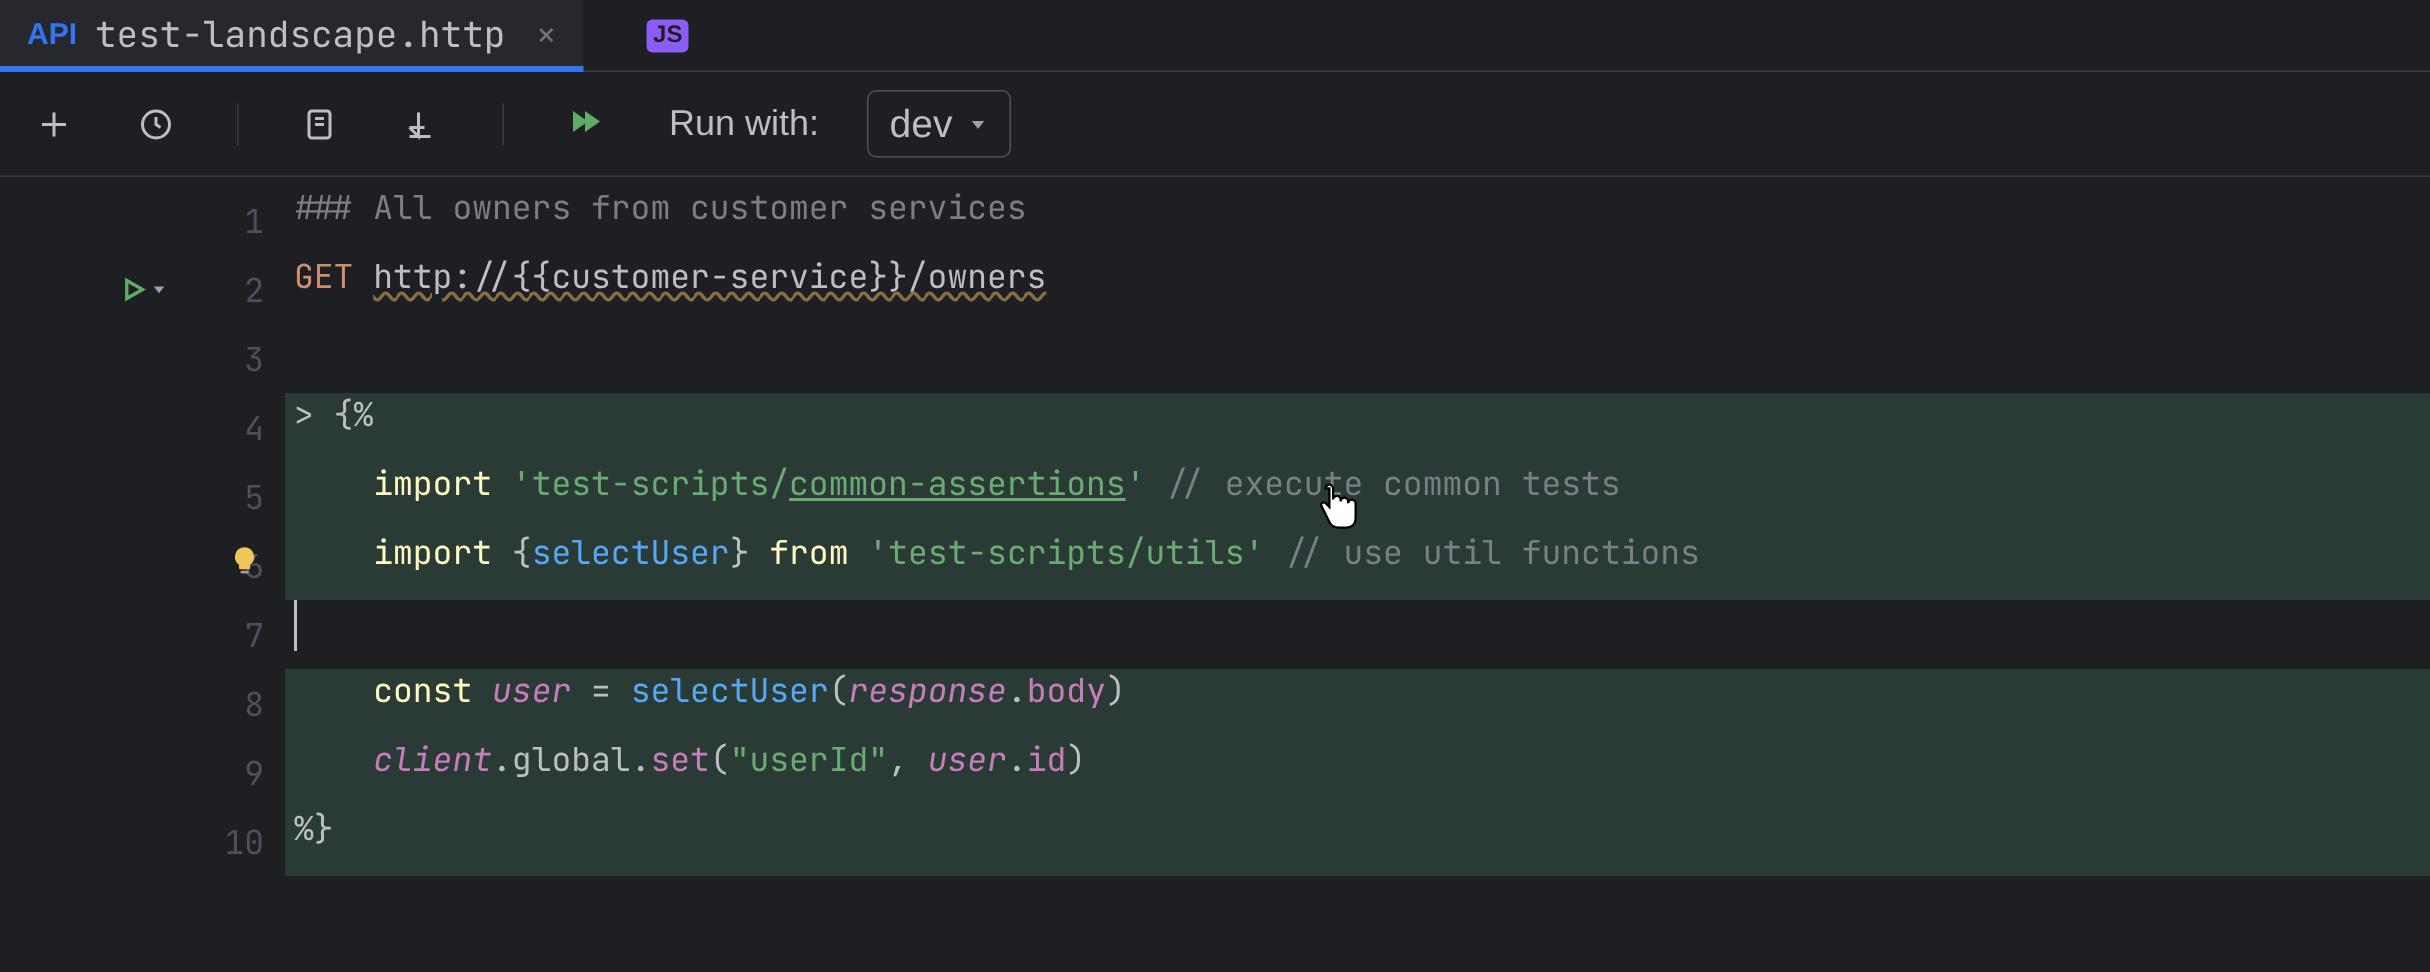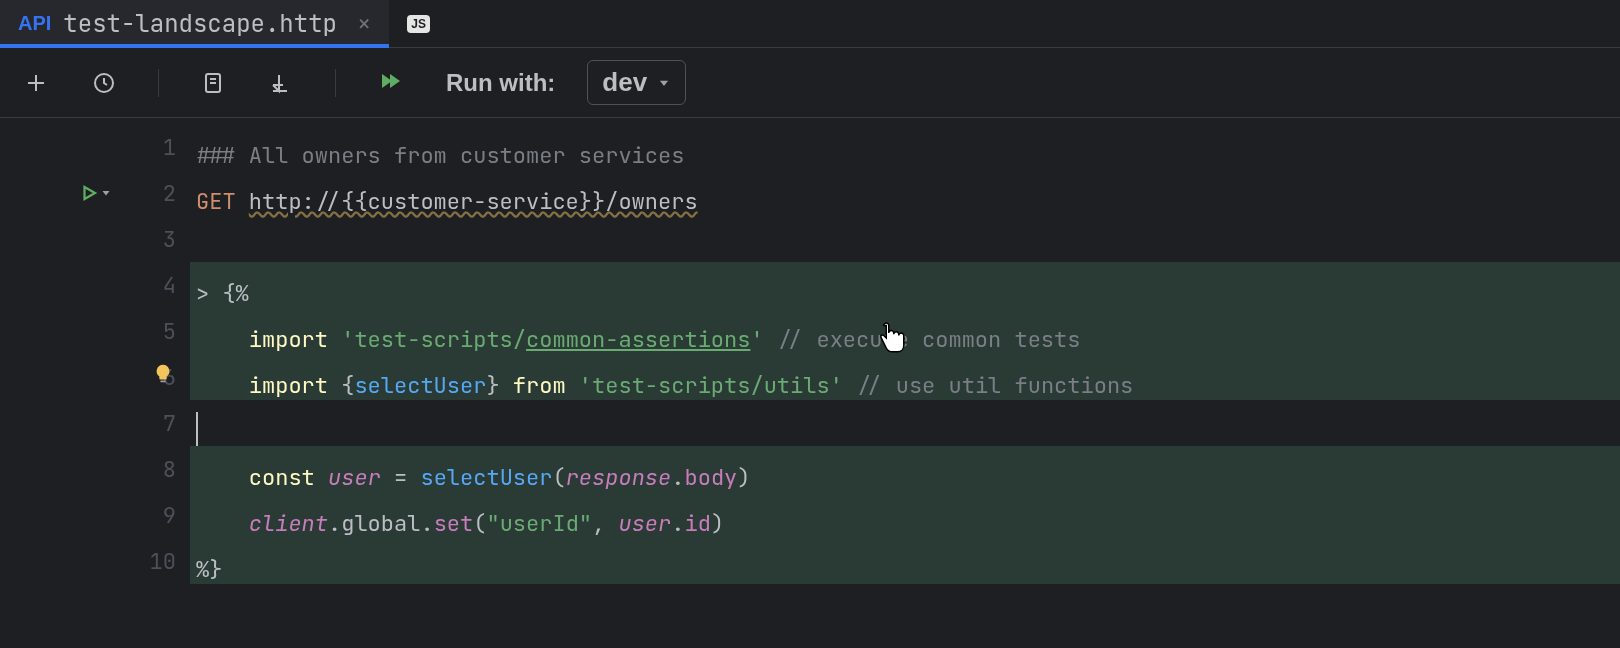--- a/index.html
+++ b/index.html
@@ -39,43 +39,43 @@
     height: 4px;
     background: #3574f0;
   }
   .tab-icon-api {
     color: #3574f0;
     font-weight: 700;
     font-size: 20px;
     font-family: sans-serif;
   }
   .tab-icon-js {
-    background: #e5e5e5;
+    background: #8b5cf6;
     color: #1e1f22;
     font-weight: 700;
-    font-size: 12px;
+    font-size: 16px;
     padding: 2px 4px;
     border-radius: 4px;
     font-family: sans-serif;
+    margin-left: 24px;
   }
   .tab-label { font-size: 24px; }
   .tab-close {
     color: #6f737a;
     font-size: 24px;
     margin-left: 8px;
     cursor: pointer;
   }
   .toolbar {
     display: flex;
     align-items: center;
     gap: 32px;
     padding: 0 18px;
     height: 70px;
     border-bottom: 1px solid #393b40;
-    font-weight: bold;
   }
   .tool-btn {
     display: flex;
     align-items: center;
     justify-content: center;
     width: 36px;
     height: 36px;
     cursor: pointer;
     color: #bcbec4;
   }
@@ -140,21 +140,21 @@
     left: 152px;
   }
   .code {
     flex: 1;
     padding-top: 6px;
     position: relative;
   }
   .code-line {
     height: 46px;
     display: flex;
-    align-items: flex-end;
+    align-items: flex-start;
     padding-left: 6px;
     white-space: pre;
   }
   .hl-bg { background: #2a3a35; }
   .caret {
     border-left: 2px solid #bcbec4;
     height: 34px;
     display: inline-block;
     vertical-align: middle;
   }

